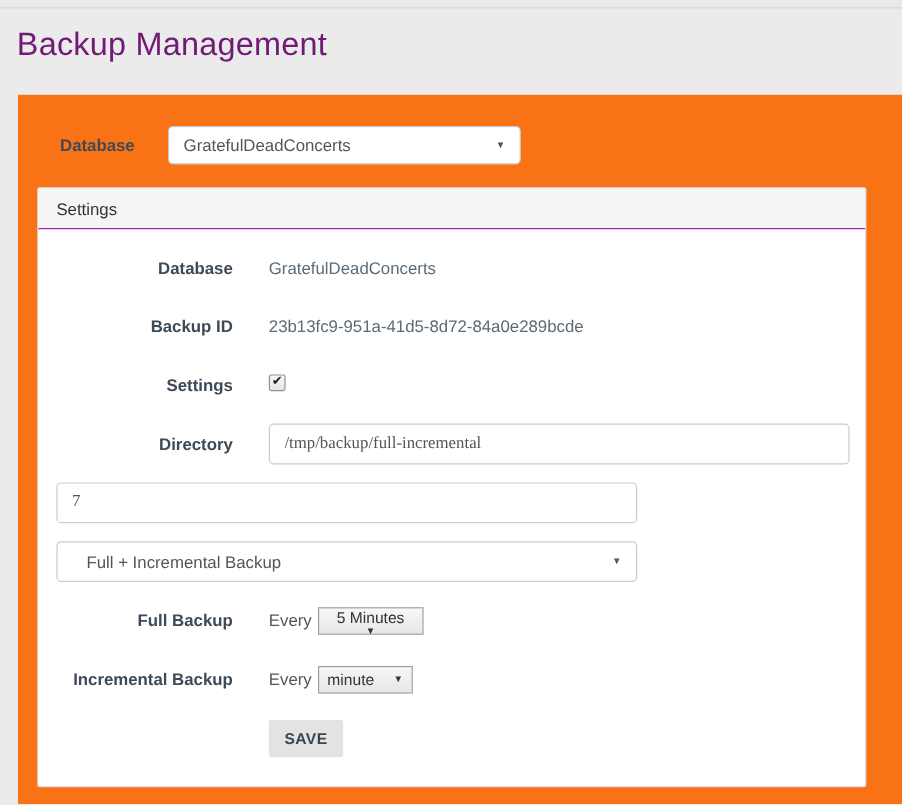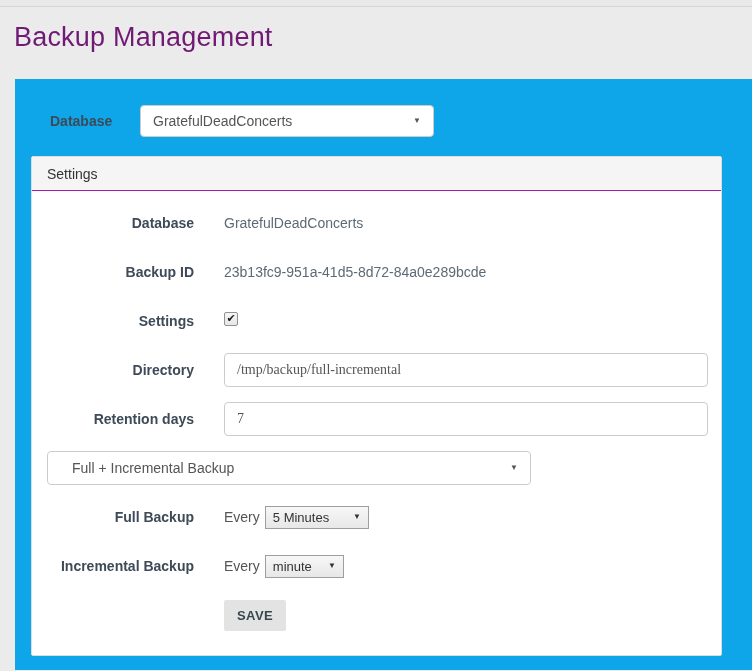--- a/index.html
+++ b/index.html
@@ -11,21 +11,21 @@
     position: relative;
   }
   
   .top-accent { height: 7px; background: #e9e9e9; border-bottom: 1px solid #d6d6d6; }
   .page-header { height: 72px; padding: 15px 0 0 14px; }
   .page-title {
     font-size: 27px; font-weight: 400; color: #701a75; letter-spacing: 0.2px;
   }
   
   .content-card {
-    margin-left: 15px; background: #0ea5e9; height: 591px; position: relative;
+    margin-left: 15px; background: #f97316; height: 591px; position: relative;
   }
   
   .top-row { display: flex; align-items: center; padding: 26px 0 19px 35px; }
   .top-row-label { width: 90px; font-size: 14px; font-weight: 700; color: #3d4a57; }
   .big-select {
     width: 294px; height: 32px; border: 1px solid #ccc; border-radius: 4px;
     background: #fff; display: flex; align-items: center; justify-content: space-between;
     padding: 0 12px; cursor: pointer;
   }
   .big-select .select-text { font-size: 14px; color: #555; }
@@ -66,21 +66,21 @@
   
   .every-text { font-size: 14px; color: #555; margin-right: 5px; }
   .mini-select {
     height: 23px; border: 1px solid #9e9e9e;
     background: linear-gradient(#f7f7f7, #e7e7e7);
     display: inline-flex; align-items: center; justify-content: space-between;
     padding: 0 7px; cursor: pointer;
   }
   .mini-select .select-text { font-size: 13px; color: #333; }
   .mini-select .select-arrow { font-size: 8px; color: #333; }
-  .mini-select.w-full-backup { width: 104px; }
+  .mini-select.w-full-backup { width: 88px; flex-direction: column; }
   .mini-select.w-incremental { width: 79px; }
   
   .save-row { margin-left: 177px; margin-top: 5px; }
   .save-button {
     min-width: 57px; height: 31px; background: #e3e3e3; border: none; border-radius: 2px;
     font-family: "Liberation Sans", "DejaVu Sans", sans-serif;
     font-size: 13px; font-weight: 700; color: #37474f; letter-spacing: 0.4px;
     padding: 0 13px; cursor: pointer;
   }
 </style>
@@ -132,21 +132,20 @@
       </div>
 
       <div class="form-row">
         <div class="label-col">Directory</div>
         <div class="control-col">
           <input type="text" class="text-input" value="/tmp/backup/full-incremental" style="">
         </div>
       </div>
 
       <div class="form-row">
-        <div class="label-col">Retention days</div>
         <div class="control-col">
           <input type="text" class="text-input" value="7" style="">
         </div>
       </div>
 
       <div class="form-row">
         <div class="control-col">
           <div class="big-select wide-select">
             <span class="select-text">Full + Incremental Backup</span>
             <span class="select-arrow">▼</span>

